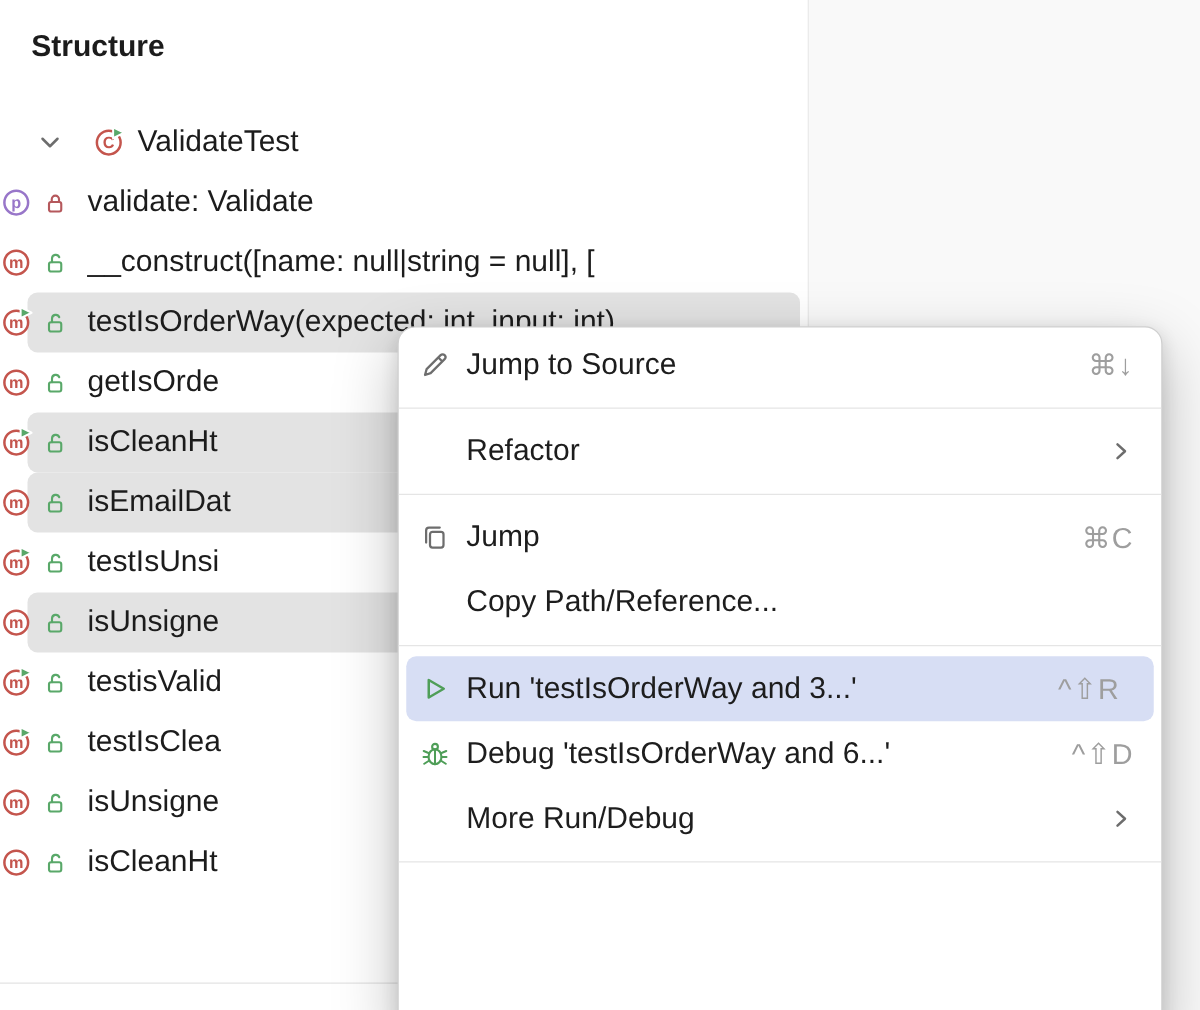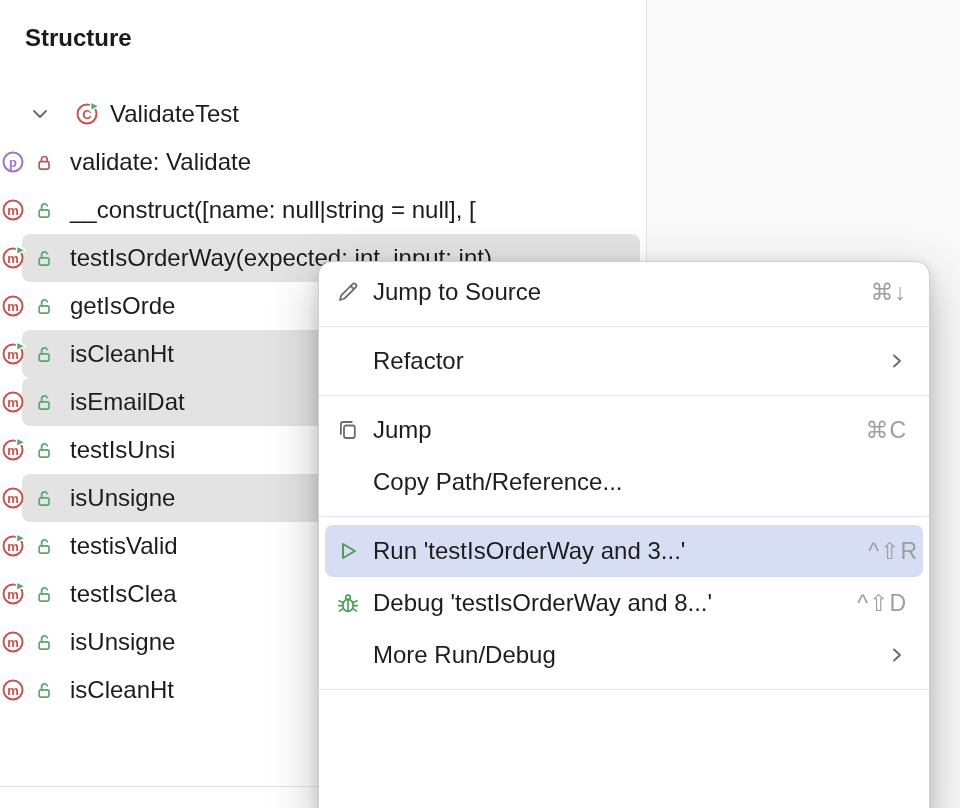--- a/index.html
+++ b/index.html
@@ -29,21 +29,21 @@
   .t-lock svg{width:20px;height:20px;display:block;}
   .t-label{}
   
   .context-menu{
     position:absolute;left:318px;top:261px;width:612px;height:566px;
     background:#ffffff;border:1px solid #cfcfcf;border-radius:14px;
     box-shadow:0 18px 50px rgba(0,0,0,.25),0 4px 14px rgba(0,0,0,.12);
     padding-top:4px;box-sizing:border-box;z-index:10;
   }
   .menu-item{height:52px;display:flex;align-items:center;padding:0 22px 0 16px;font-size:24px;color:#1d1d1d;}
-  .menu-item.highlighted{background:#d7def4;border-radius:8px;margin:0 6px;padding:0 5px 0 10px;}
+  .menu-item.highlighted{background:#d7def4;border-radius:8px;margin:0 6px;padding:0 27px 0 10px;}
   .menu-item.disabled{color:#b3b3b3;}
   .menu-item.disabled .mi-right{color:#c2c2c2;}
   .mi-icon{width:26px;height:26px;margin-right:12px;flex:none;display:flex;align-items:center;justify-content:center;}
   .mi-icon svg{width:26px;height:26px;display:block;}
   .mi-label{white-space:nowrap;}
   .mi-right{margin-left:auto;color:#9e9e9e;font-size:23px;letter-spacing:1px;display:flex;align-items:center;}
   .mi-right svg{width:20px;height:20px;display:block;}
   .menu-sep{height:1px;background:#e5e5e5;margin:8px 0;}
 </style>
 </head>
@@ -359,21 +359,21 @@
     <span class="mi-label">Run 'testIsOrderWay and 3...'</span>
     <span class="mi-right">^⇧R</span>
   </div>
 
   <div class="menu-item">
     <span class="mi-icon">
         <svg>
           <use href="#s-debug"></use>
         </svg>
       </span>
-    <span class="mi-label">Debug 'testIsOrderWay and 8...'</span>
+    <span class="mi-label">Debug 'testIsOrderWay and 6...'</span>
     <span class="mi-right">^⇧D</span>
   </div>
 
   <div class="menu-item">
     <span class="mi-icon"></span>
     <span class="mi-label">More Run/Debug</span>
     <span class="mi-right">
         <svg>
           <use href="#s-chevron-right"></use>
         </svg>

